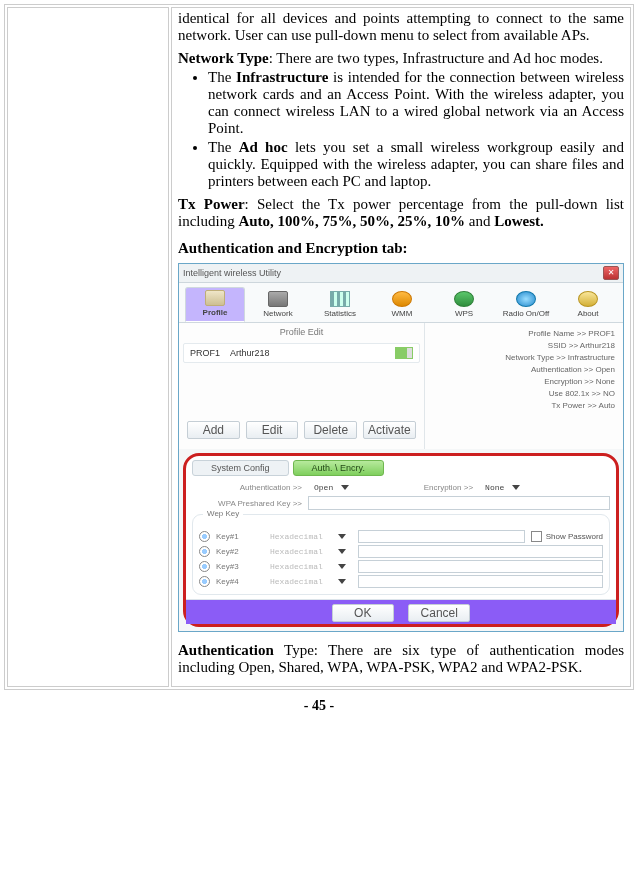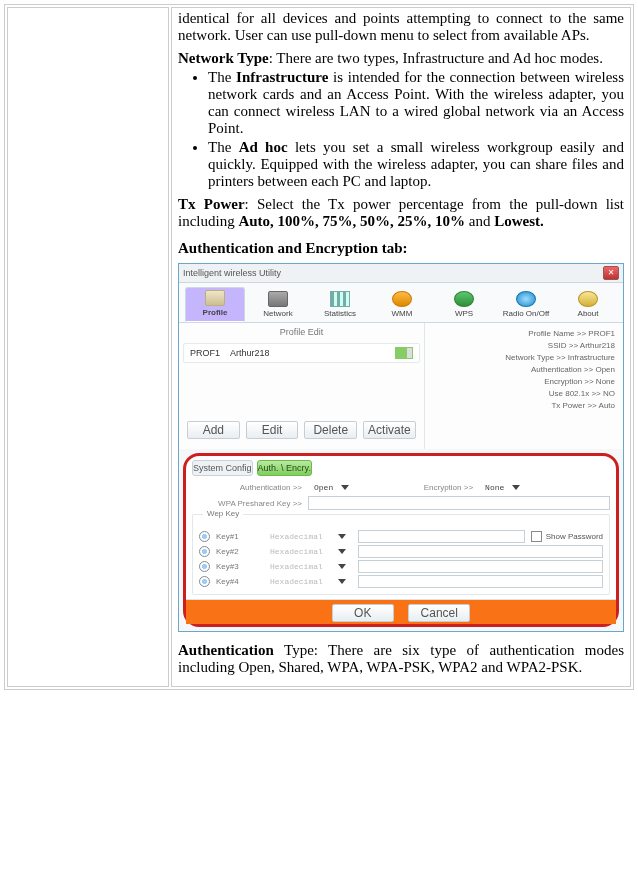--- a/index.html
+++ b/index.html
@@ -131,55 +131,55 @@
   .auth-panel {
     margin: 4px;
     border: 3px solid #cc1f1f;
     border-radius: 16px;
     background: #fff;
     padding: 4px 6px 6px 6px;
     position: relative;
   }
   .auth-subtabs { display:flex; gap:4px; margin-bottom:6px; }
   .auth-subtab {
-    font-size:9px; padding:2px 0;
+    font-size:9px; padding:2px 18px;
     background:#eef2f5; border:1px solid #c8d2d9; border-radius:3px;
     color:#555;
   }
   .auth-subtab.active {
     background: linear-gradient(#b7ea9d,#7fcf5d);
     border-color:#6fb74f; color:#244a18;
   }
   .auth-fields { font-size:8px; color:#666; }
   .auth-line { display:flex; align-items:center; gap:6px; margin:3px 0; }
   .auth-line .lbl { min-width:110px; text-align:right; color:#888; }
   .auth-sel {
     display:inline-flex; align-items:center; gap:8px;
     padding: 1px 6px;
     color:#444;
     font-family:Liberation Mono, monospace;
   }
   .tri { width:0;height:0;border-left:4px solid transparent;border-right:4px solid transparent;border-top:5px solid #444; display:inline-block; }
   .auth-input {
     flex:1; height:12px; border:1px solid #c6d0d7; background:#fff;
   }
-  .wep-group { border:1px solid #e1e8ed; border-radius:2px; padding:4px 6px; margin-top:4px; position:relative;}
+  .wep-group { border:1px solid #e1e8ed; border-radius:9px; padding:4px 6px; margin-top:4px; position:relative;}
   .wep-title { position:relative; top:-10px; left:4px; background:#fff; padding:0 4px; font-size:8px; color:#777; display:inline-block;}
   .wep-row { display:flex; align-items:center; gap:6px; margin:2px 0;justify-content:center; }
   .wep-radio { width:9px; height:9px; border-radius:50%; border:1px solid #888; background:radial-gradient(#9cf 0 40%, #fff 42%); }
   .wep-name { min-width:42px; font-size:8px; color:#777; }
   .wep-fmt  { min-width:60px; font-size:8px; color:#bbb; }
   .wep-input { flex:1; height:11px; border:1px solid #c6d0d7; background:#fff; }
   .show-pass { display:flex; align-items:center; gap:4px; font-size:8px; color:#555; white-space:nowrap; }
   .cb { width:9px; height:9px; border:1px solid #888; background:#fff; display:inline-block; }
 
   .auth-okbar {
     text-align:center; padding:4px 0 2px 0;
     margin: 4px -6px -6px -6px;
-    background:#f97316; border-top:1px solid #dce4ea;
+    background:#8b5cf6; border-top:1px solid #dce4ea;
   }
   .auth-okbar .util-btn { display:inline-block; flex:none; width:60px; margin:0 6px;}
 
   .page-num { text-align:center; font-weight:bold; margin:8px 0 6px 0; font-size:14px;}
 </style>
 </head>
 <body>
 
 <div class="page-wrap">
   <table class="layout">
@@ -358,13 +358,14 @@
 
         <p class="para" style="margin-bottom:2px">
           <b>Authentication</b><span> Type: There are six type of authentication modes including Open, Shared, WPA, WPA-PSK, WPA2 and WPA2-PSK.</span>
         </p>
 
       </td>
     </tr>
   </tbody>
     </table>
 
+  <div class="page-num">- 45 -</div>
 </div>
 
 </body></html>

